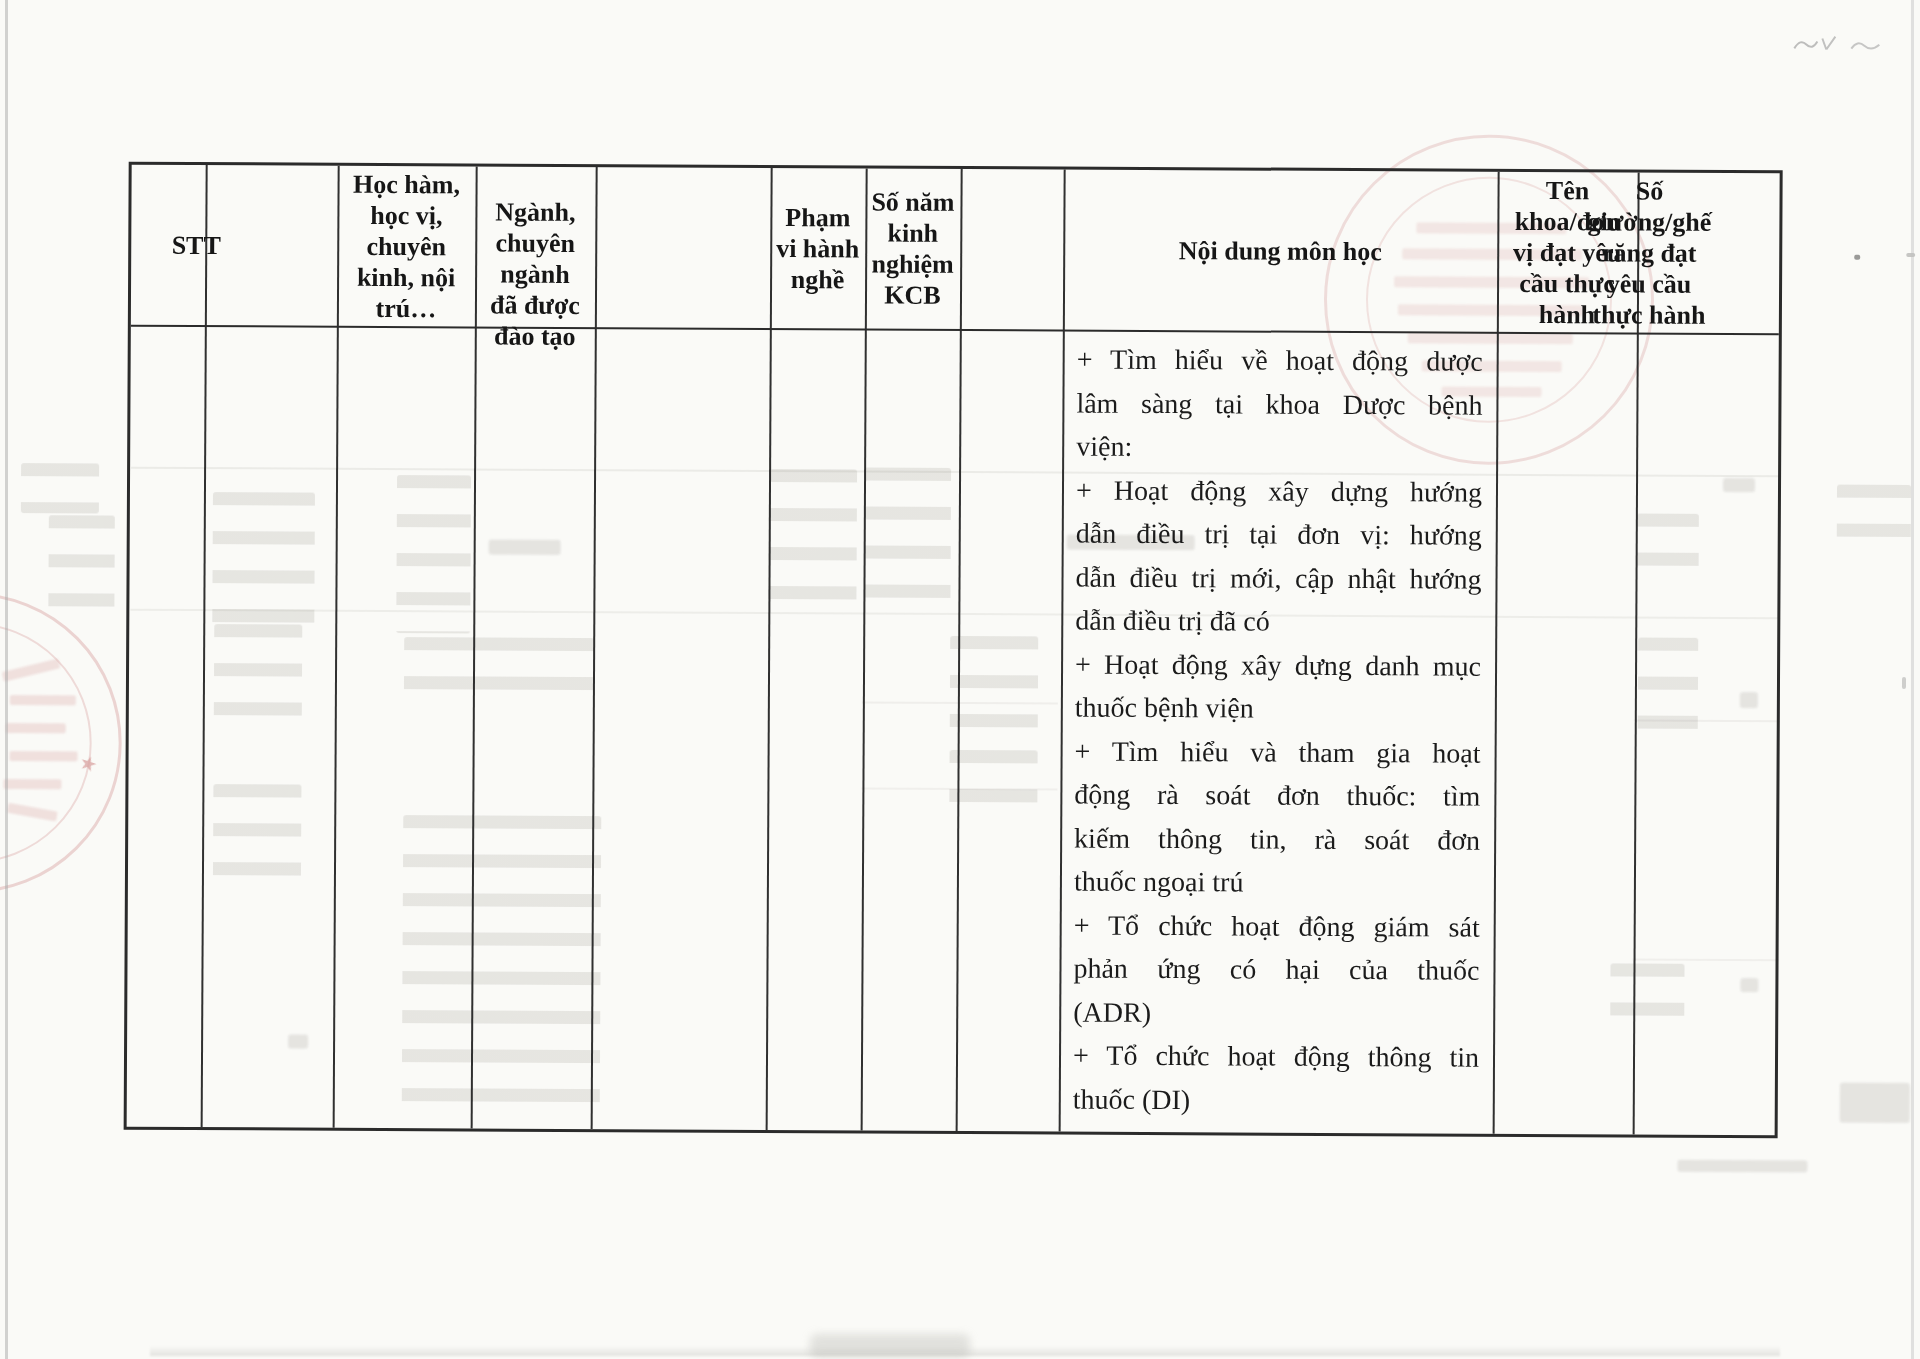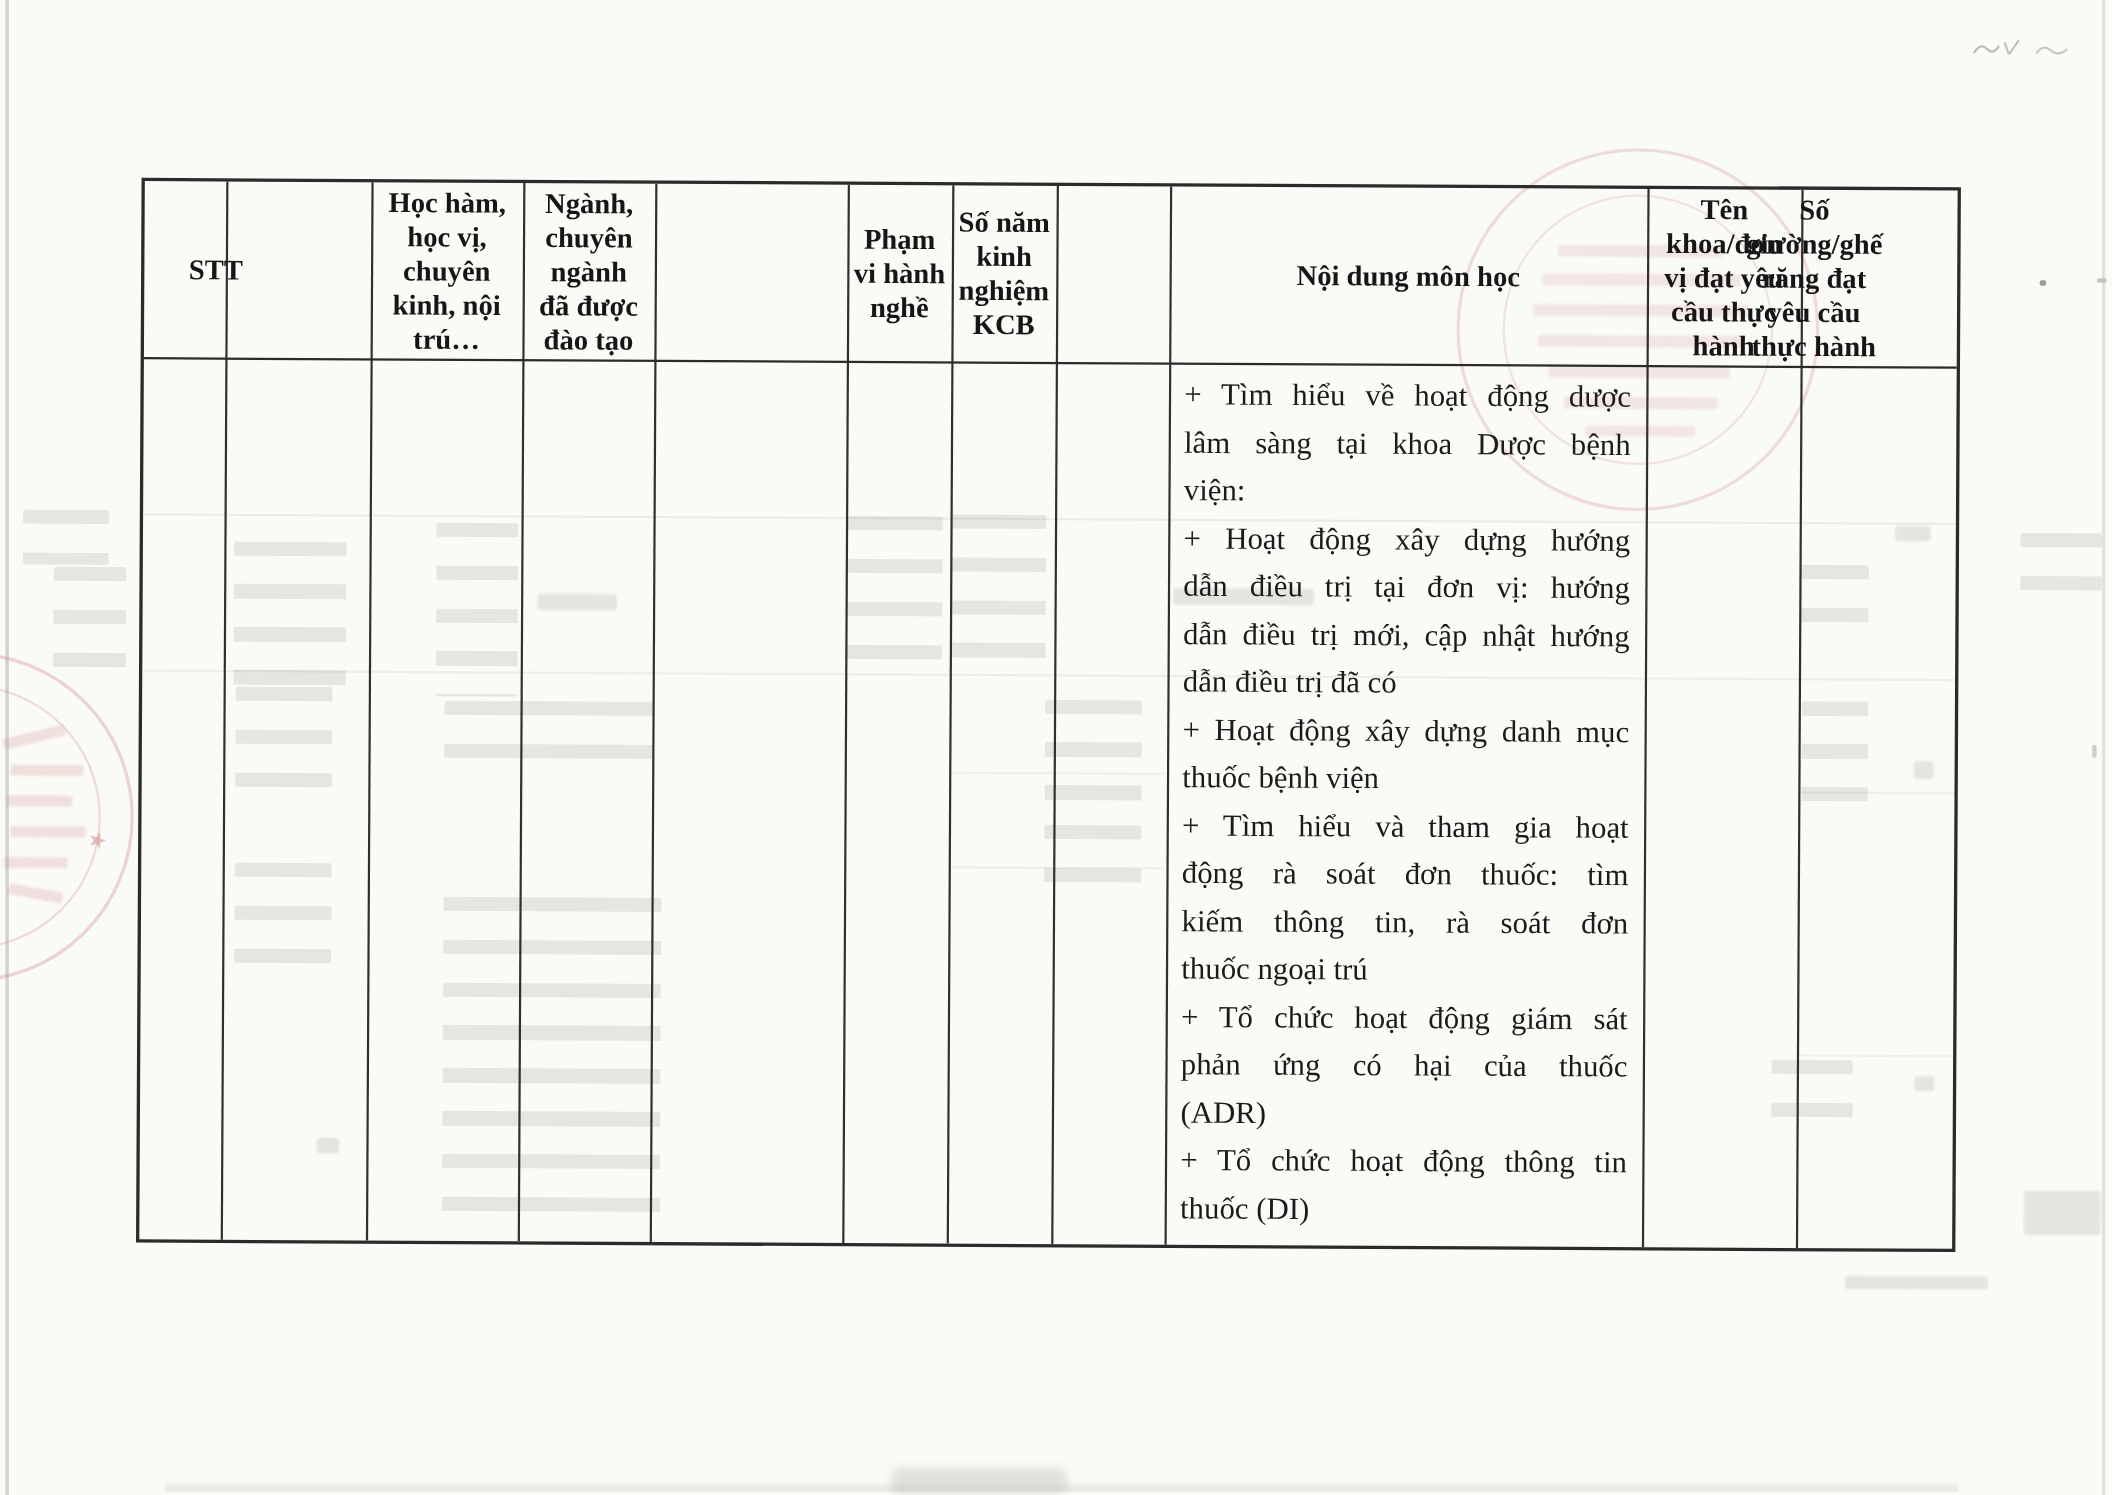--- a/index.html
+++ b/index.html
@@ -125,21 +125,21 @@
     <div class="vline" style="left:1506px;"></div>
 
     <div class="hsep"></div>
 
     <div class="hcell" style="left:0;width:74px;padding-left:28px;">STT</div>
     <div class="hcell" style="left:206px;width:138px;">Học hàm,
 học vị,
 chuyên
 kinh, nội
 trú…</div>
-    <div class="hcell" style="left:344px;width:120px;">Ngành,
+    <div class="hcell" style="left:344px;width:120px;margin-top:27px;">Ngành,
 chuyên
 ngành
 đã được
 đào tạo</div>
     <div class="hcell" style="left:639px;width:95px;">Phạm
 vi hành
 nghề</div>
     <div class="hcell" style="left:734px;width:95px;">Số năm
 kinh
 nghiệm

